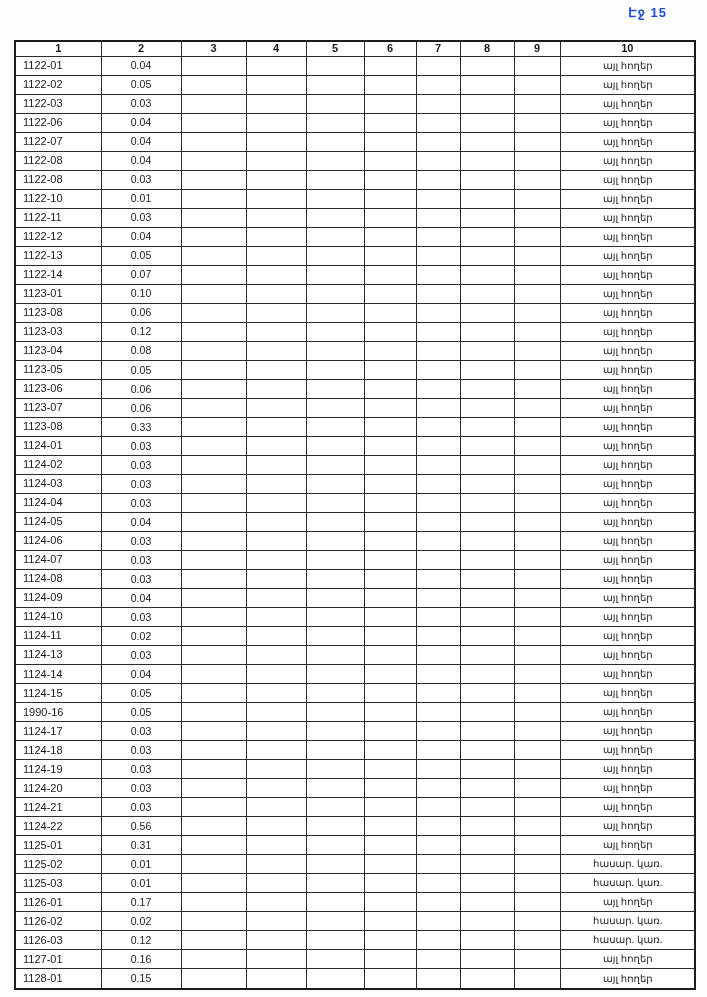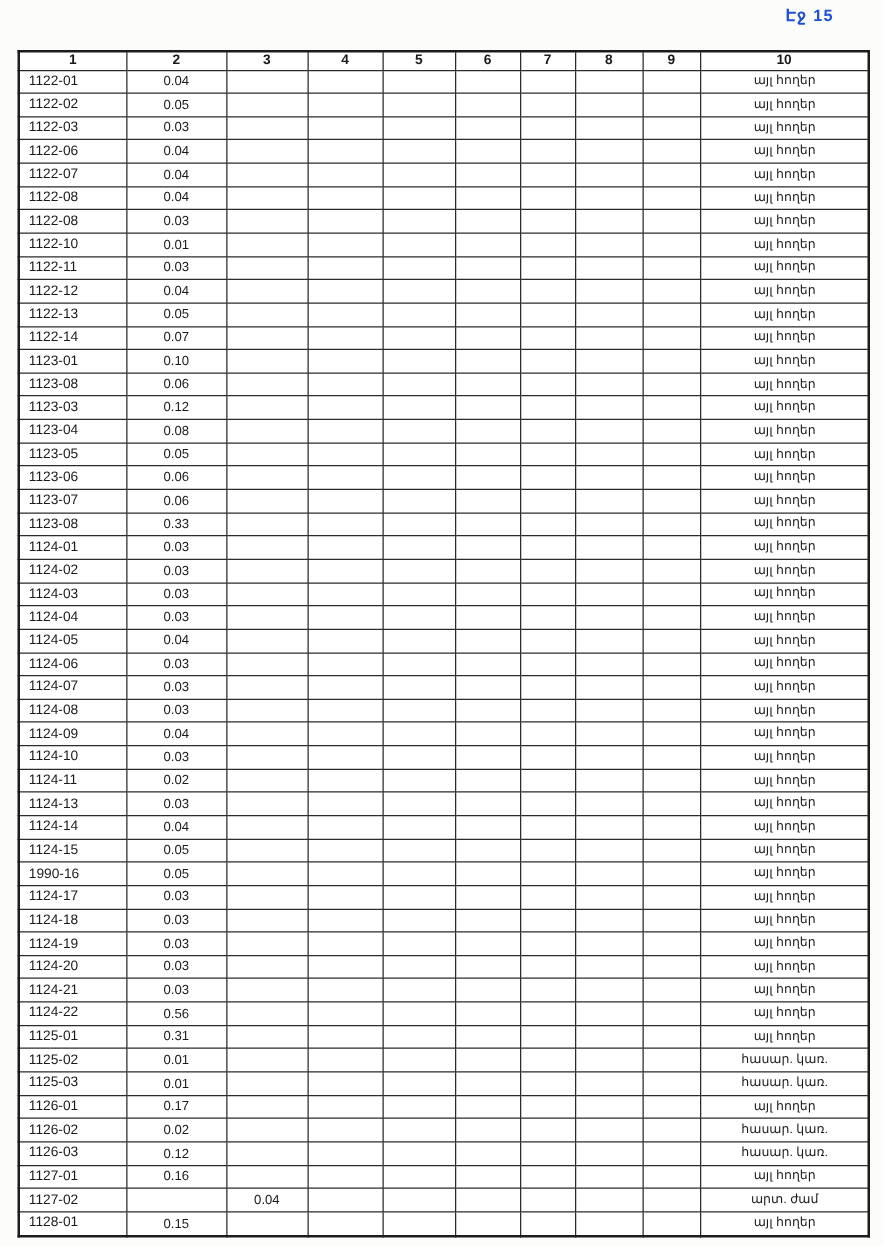--- a/index.html
+++ b/index.html
@@ -669,32 +669,20 @@
         <td class="col3"></td>
         <td class="col4"></td>
         <td class="col5"></td>
         <td class="col6"></td>
         <td class="col7"></td>
         <td class="col8"></td>
         <td class="col9"></td>
         <td class="col10">այլ հողեր</td>
       </tr>
       <tr>
-        <td class="col1">1127-02</td>
-        <td class="col2"></td>
-        <td class="col3">0.04</td>
-        <td class="col4"></td>
-        <td class="col5"></td>
-        <td class="col6"></td>
-        <td class="col7"></td>
-        <td class="col8"></td>
-        <td class="col9"></td>
-        <td class="col10">արտ. ժամ</td>
-      </tr>
-      <tr>
         <td class="col1">1128-01</td>
         <td class="col2">0.15</td>
         <td class="col3"></td>
         <td class="col4"></td>
         <td class="col5"></td>
         <td class="col6"></td>
         <td class="col7"></td>
         <td class="col8"></td>
         <td class="col9"></td>
         <td class="col10">այլ հողեր</td>

